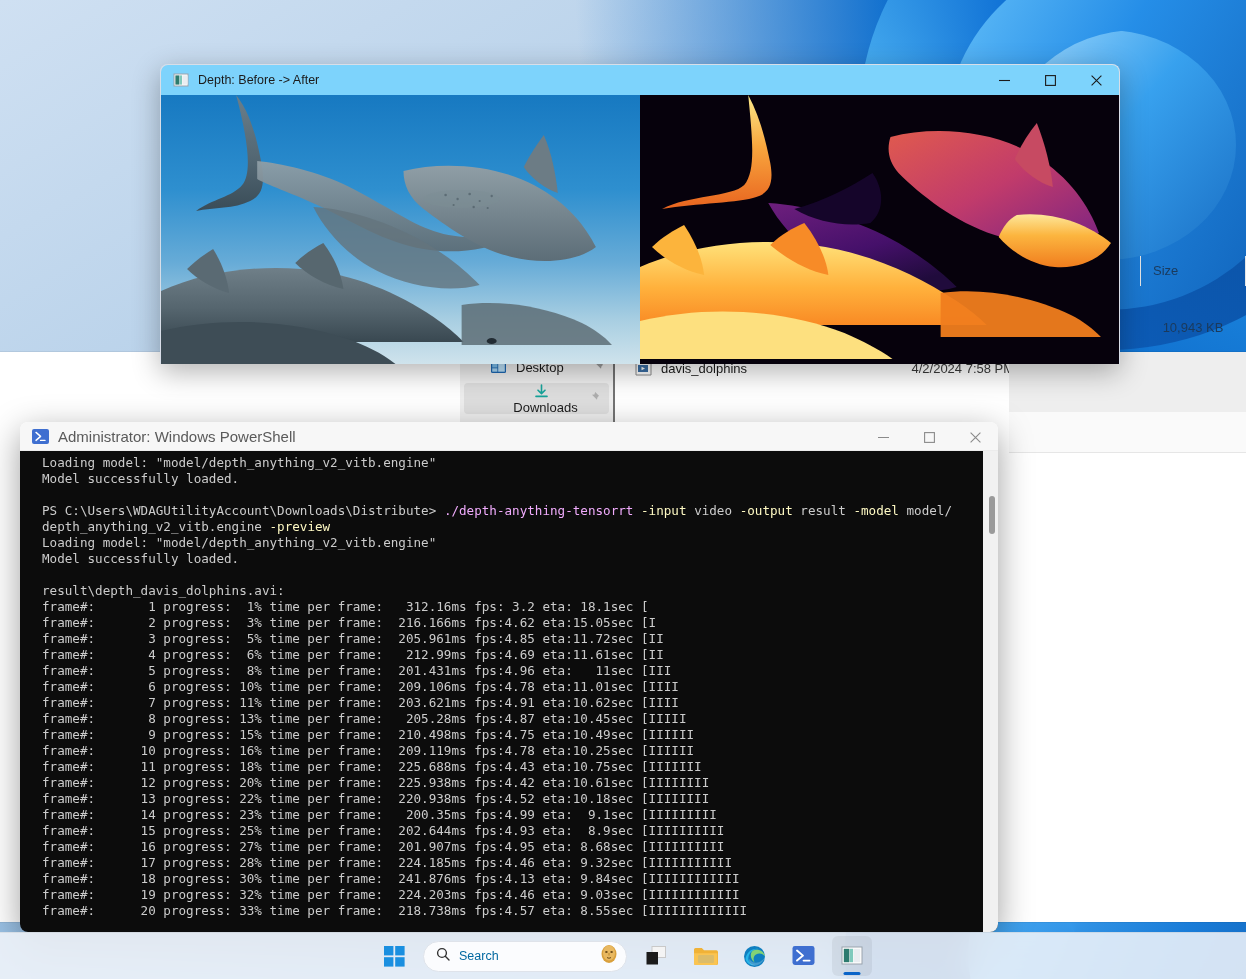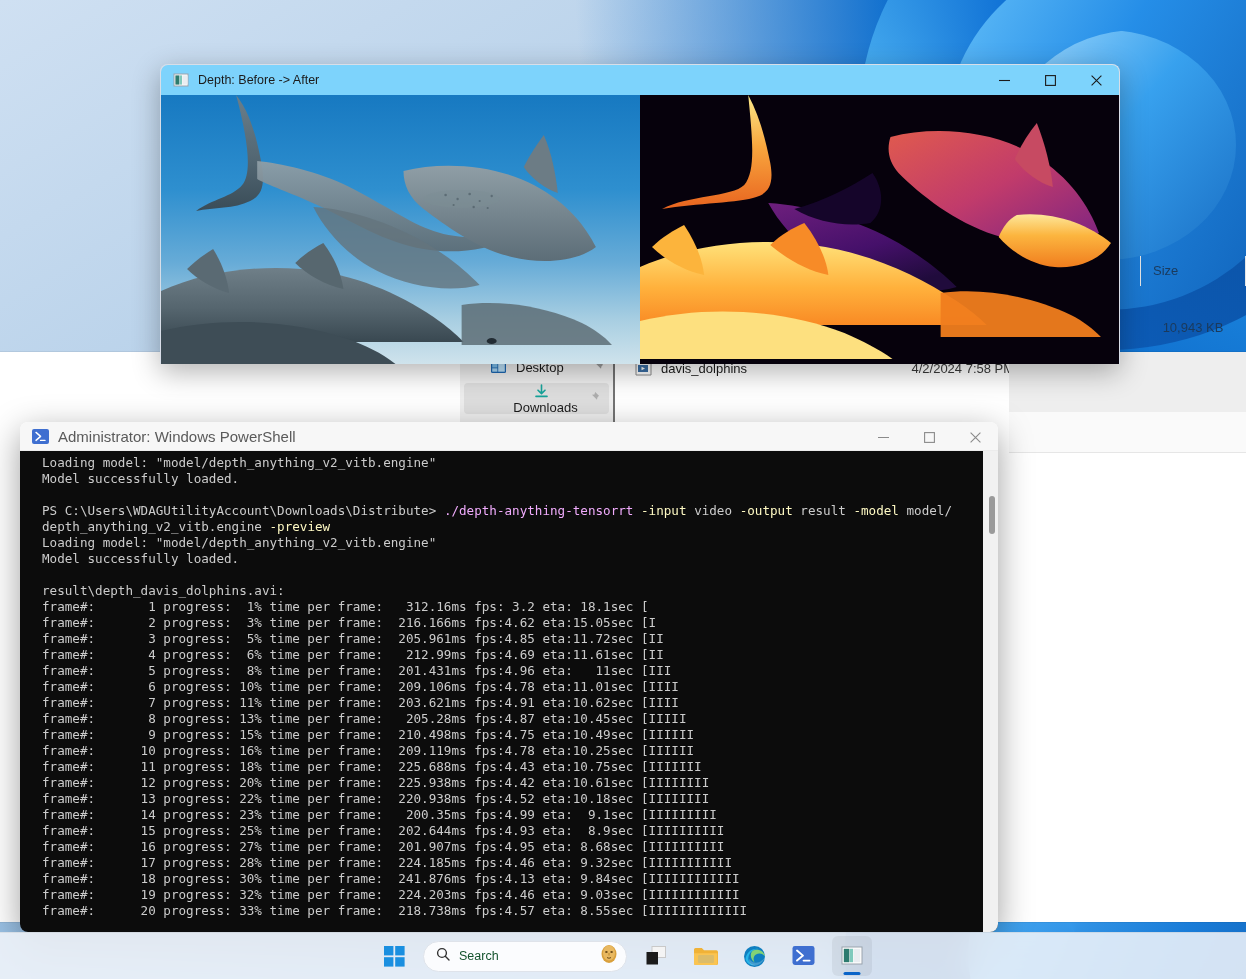--- a/index.html
+++ b/index.html
@@ -123,21 +123,21 @@
     position:absolute; left:0; bottom:0; width:1246px; height:47px;
     background:rgba(243,246,250,.86); backdrop-filter:blur(14px);
     border-top:1px solid rgba(0,0,0,.06);
     display:flex; align-items:center; justify-content:center; gap:9px;
   }
   .tbi{ width:40px; height:40px; display:flex; align-items:center; justify-content:center; border-radius:6px;}
   #searchbox{
     width:204px; height:31px; background:#fbfcfe; border:1px solid #dfe3ea; border-radius:16px;
     display:flex; align-items:center; padding:0 6px 0 12px; gap:9px;
   }
-  #search-ph{ font-size:12.5px; color:#14532d; flex:1;}
+  #search-ph{ font-size:12.5px; color:#0369a1; flex:1;}
   #tb-active{ position:relative; background:rgba(0,0,0,.055); }
   #tb-active::after{ content:""; position:absolute; bottom:1px; left:50%; transform:translateX(-50%);
     width:17px; height:3px; background:#0a64c8; border-radius:2px; }
 </style>
 </head>
 <body>
 
 <div id="desktop">
   <div class="ribbon" id="r1"></div>
   <div class="ribbon" id="r2"></div>

